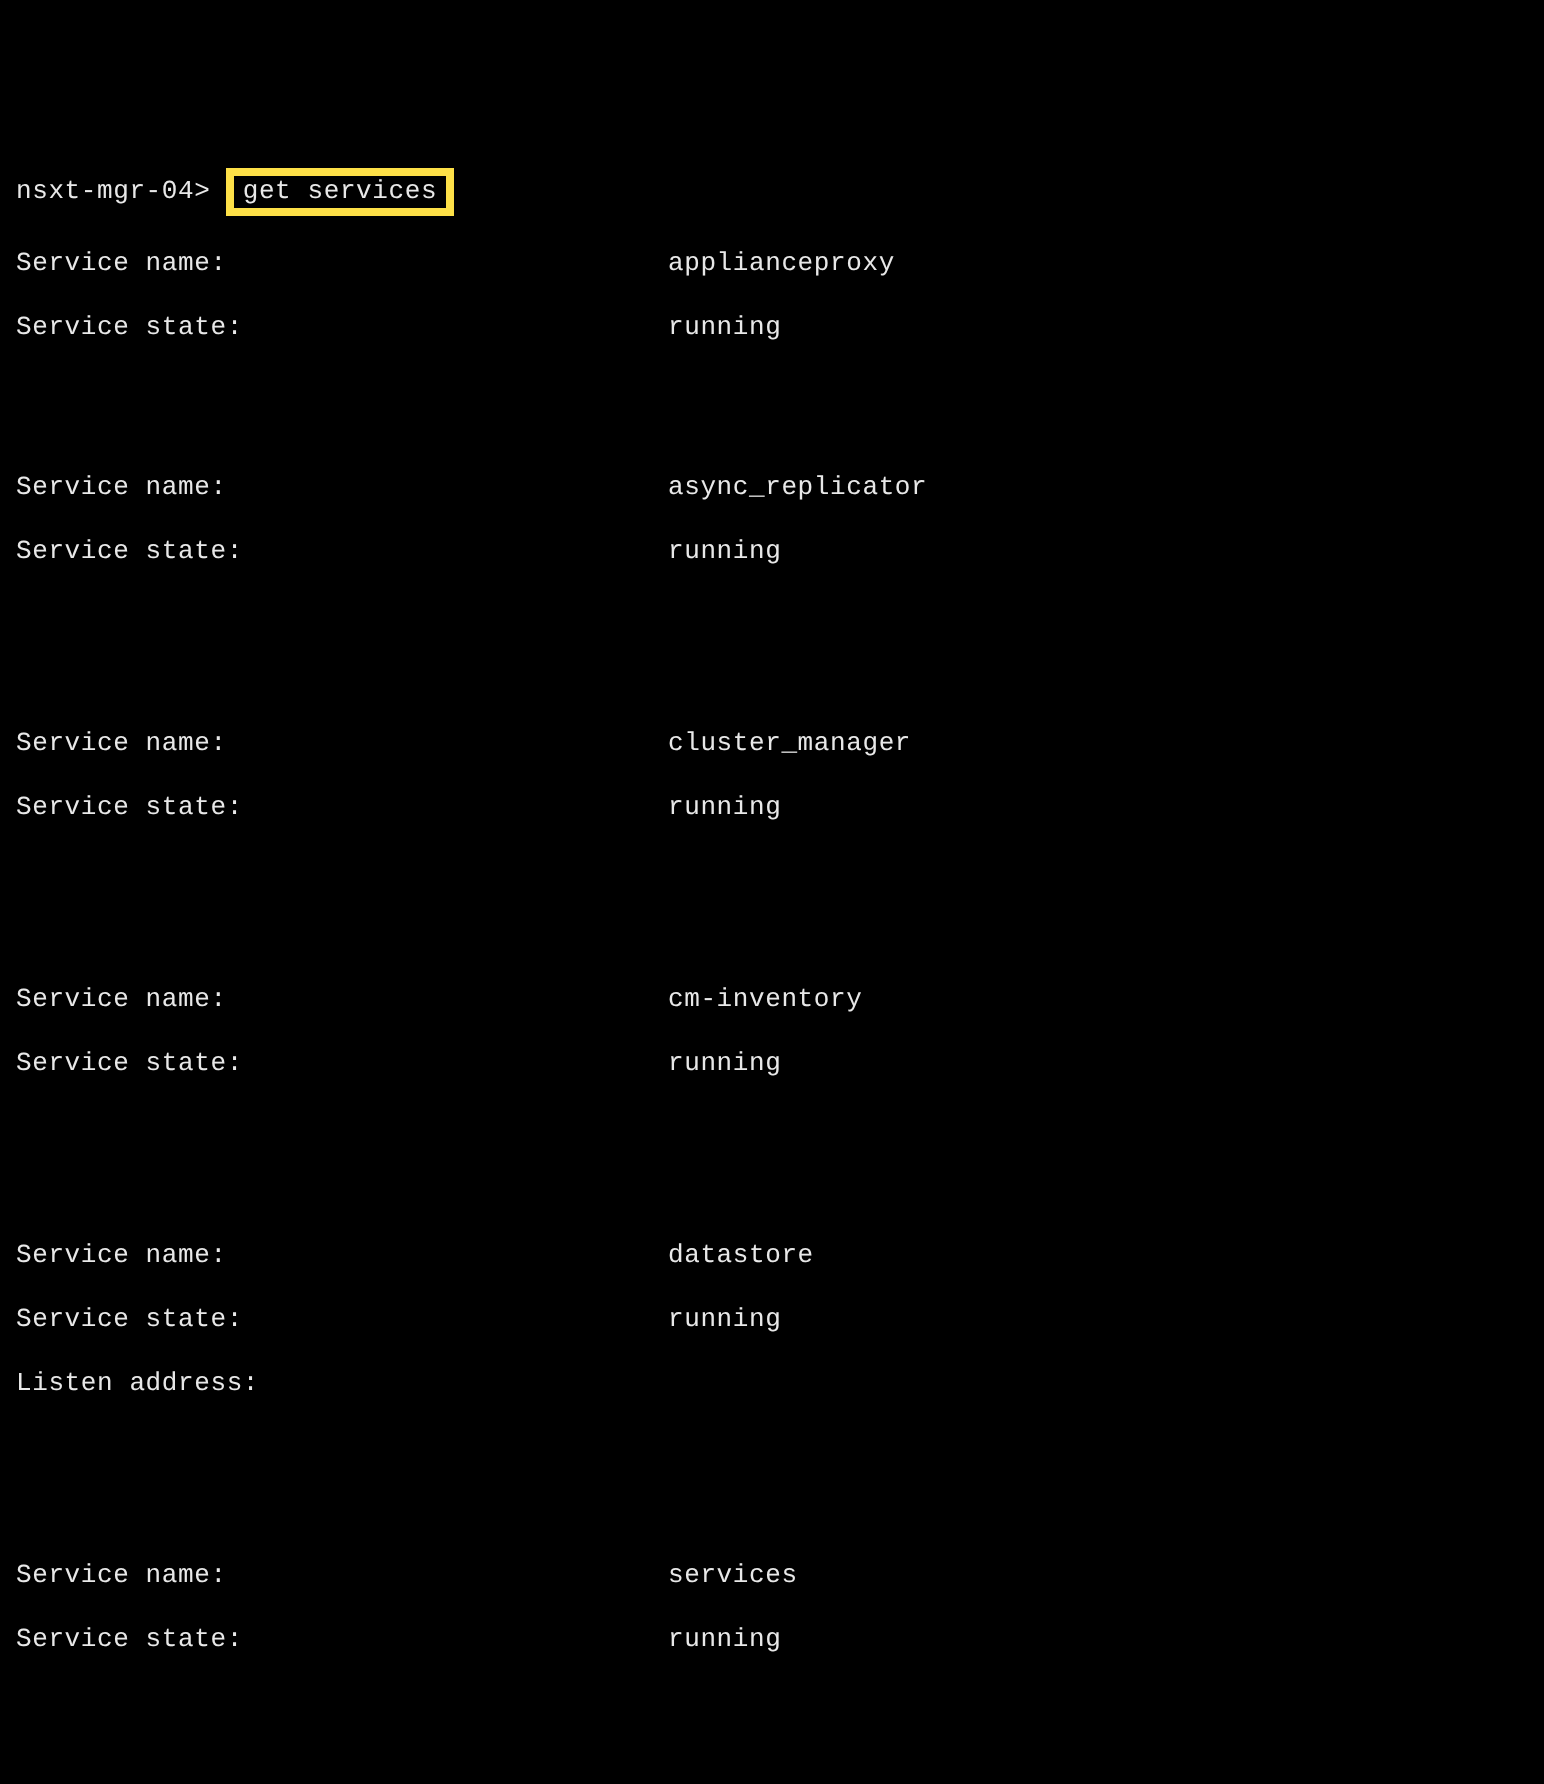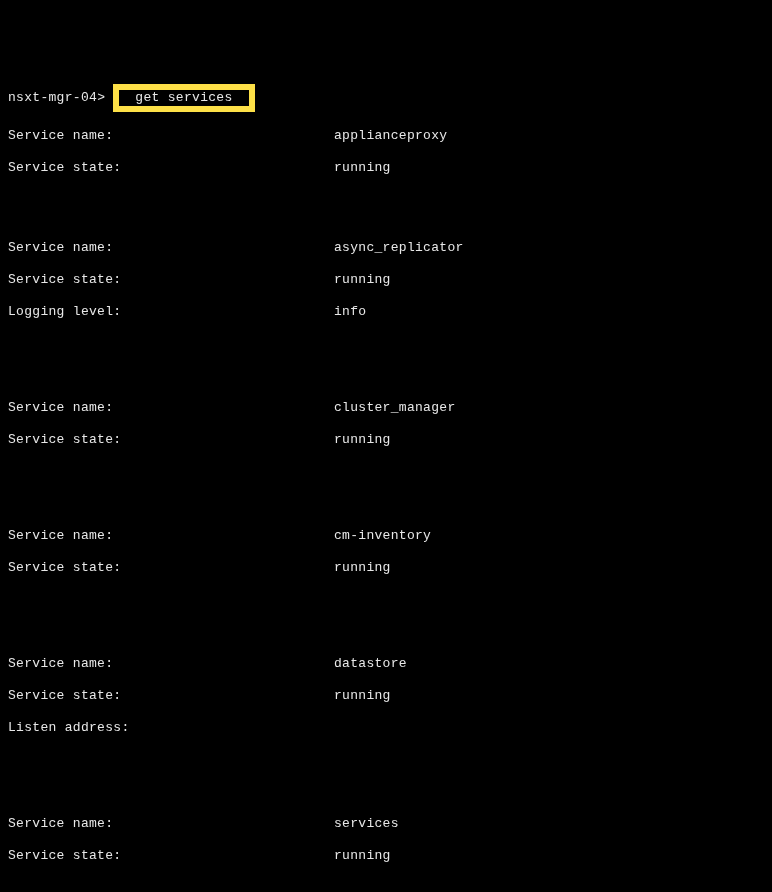--- a/index.html
+++ b/index.html
@@ -15,22 +15,22 @@
       line-height: 16px;
       padding: 4px 8px;
       width: 772px;
       min-height: 892px;
       white-space: pre;
     }
     .prompt-line {
       margin-bottom: 0;
     }
     .command-highlight {
-      border: 6px solid #fde047;
-      padding: 0 16px;
+      border: 4px solid #fde047;
+      padding: 0 4px;
       display: inline-block;
     }
     .service-block {
       margin-top: 16px;
     }
     .service-block:first-of-type {
       margin-top: 0;
     }
     .row {
       display: flex;
@@ -54,21 +54,20 @@
 
 
 <div class="terminal-content">
 <div class="prompt-line"><span>nsxt-mgr-04</span><span>&gt;</span> <span class="command-highlight">get services</span></div>
 <div class="row"><span class="label">Service name:</span><span class="value">applianceproxy</span></div>
 <div class="row"><span class="label">Service state:</span><span class="value">running</span></div>
 
 <div class="service-block">
 <div class="row"><span class="label">Service name:</span><span class="value">async_replicator</span></div>
 <div class="row"><span class="label">Service state:</span><span class="value">running</span></div>
-<div class="row"><span class="label">Logging level:</span><span class="value">info</span></div>
 </div>
 
 <div class="service-block">
 <div class="row"><span class="label">Service name:</span><span class="value">cluster_manager</span></div>
 <div class="row"><span class="label">Service state:</span><span class="value">running</span></div>
 </div>
 
 <div class="service-block">
 <div class="row"><span class="label">Service name:</span><span class="value">cm-inventory</span></div>
 <div class="row"><span class="label">Service state:</span><span class="value">running</span></div>

